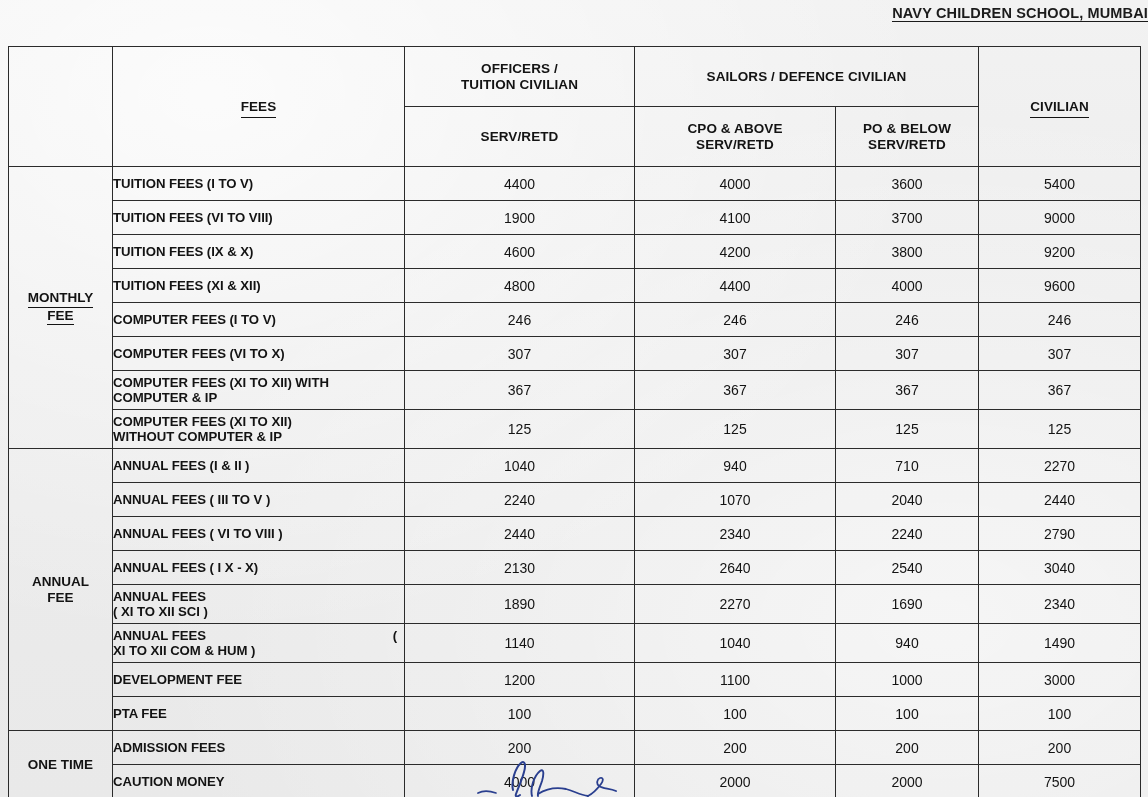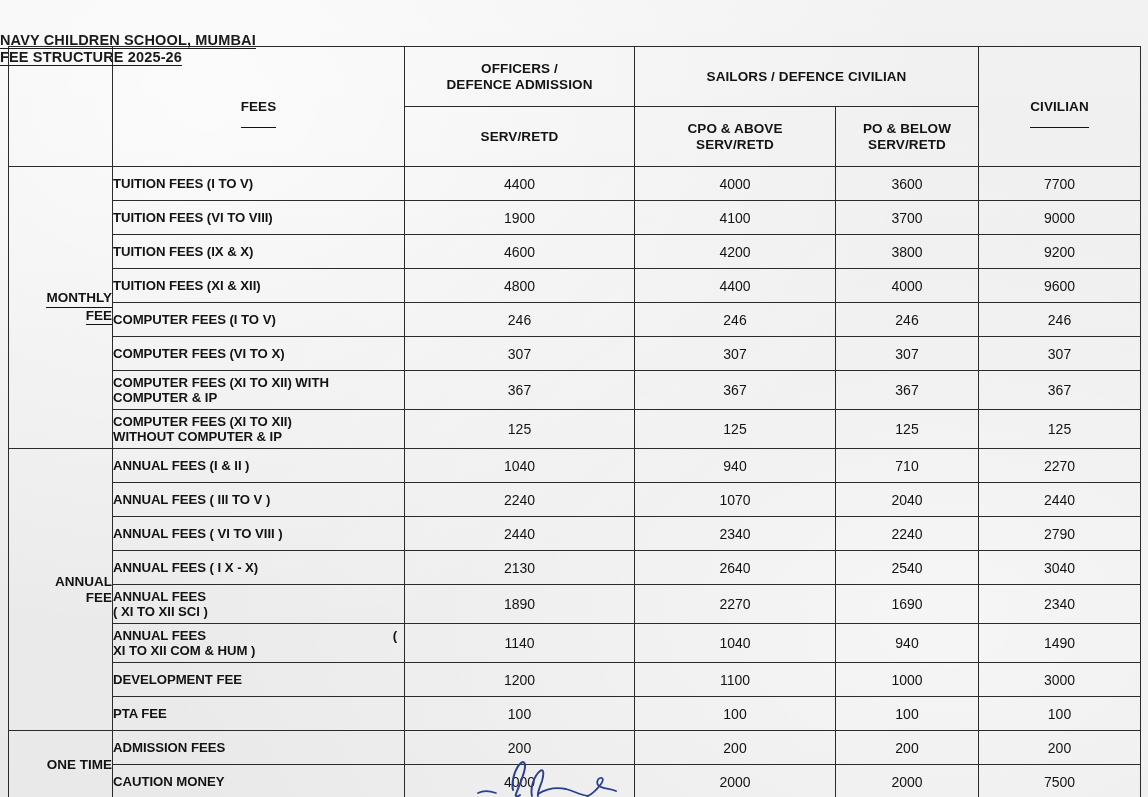--- a/index.html
+++ b/index.html
@@ -28,23 +28,22 @@
       linear-gradient(180deg, #f2f2f2 0%, #ececec 45%, #e9e9e9 100%);
     pointer-events: none;
   }
 
   
   #title-block {
     position: absolute;
     top: 5px;
     left: 0;
     width: 1148px;
-    text-align: left;
+    text-align: right;
     z-index: 3;
-    margin-top: 27px;
   }
   .title-line {
     font-size: 14.5px;
     font-weight: bold;
     color: #1b1b1b;
     letter-spacing: 0.15px;
     line-height: 17px;
     display: block;
   }
   .title-line span {
@@ -81,26 +80,26 @@
   .hcell {
     text-align: center;
     vertical-align: middle;
     font-size: 13.5px;
     font-weight: bold;
     line-height: 16px;
     letter-spacing: 0.1px;
   }
   .hcell .u {
     border-bottom: 1.5px solid #131313;
-    padding-bottom: 13px;
+    padding-bottom: 3px;
   }
 
   
   .catcell {
-    text-align: right;
+    text-align: center;
     vertical-align: middle;
     font-size: 13.5px;
     font-weight: bold;
     line-height: 16px;
   }
   .catcell .u {
     border-bottom: 1.5px solid #131313;
     padding-bottom: 0.5px;
     display: inline-block;
   }
@@ -148,40 +147,39 @@
   }
 </style>
 </head>
 <body>
 
 <div id="page">
   <div id="paper-texture"></div>
 
   <div id="title-block">
     <div class="title-line"><span>NAVY CHILDREN SCHOOL, MUMBAI</span></div>
-    <div class="title-line"><span>FEE STRUCTURE 2025-26</span></div>
   </div>
 
   <table id="fee-table">
     <colgroup>
       <col class="col-cat">
         <col class="col-fees">
         <col class="col-off">
         <col class="col-cpo">
         <col class="col-po">
         <col class="col-civ">
     </colgroup>
     <tbody>
 
       <tr>
         <td class="hcell" rowspan="2" style="height:60px;"></td>
         <td class="hcell" rowspan="2"><span class="u">FEES</span></td>
         <td class="hcell" style="height:59px;">
           <span>OFFICERS /</span><br>
-          <span>DEFENCE ADMISSION</span>
+          <span>TUITION CIVILIAN</span>
         </td>
         <td class="hcell" colspan="2"><span>SAILORS / DEFENCE CIVILIAN</span></td>
         <td class="hcell" rowspan="2"><span class="u">CIVILIAN</span></td>
       </tr>
 
       <tr>
         <td class="hcell" style="height:59px;"><span>SERV/RETD</span></td>
         <td class="hcell">
           <span>CPO &amp; ABOVE</span><br>
           <span>SERV/RETD</span>
@@ -196,21 +194,21 @@
         <td class="catcell" rowspan="8">
           <span class="u">MONTHLY</span><br>
           <span class="u">FEE</span>
         </td>
         <td class="feecell">
             <span class="two-line">TUITION FEES (I  TO  V)</span>
           </td>
         <td class="valcell">4400</td>
         <td class="valcell">4000</td>
         <td class="valcell">3600</td>
-        <td class="valcell">7700</td>
+        <td class="valcell">5400</td>
       </tr>
       <tr class="r-one">
         <td class="feecell">
             <span class="two-line">TUITION FEES  (VI TO  VIII)</span>
           </td>
         <td class="valcell">1900</td>
         <td class="valcell">4100</td>
         <td class="valcell">3700</td>
         <td class="valcell">9000</td>
       </tr>

